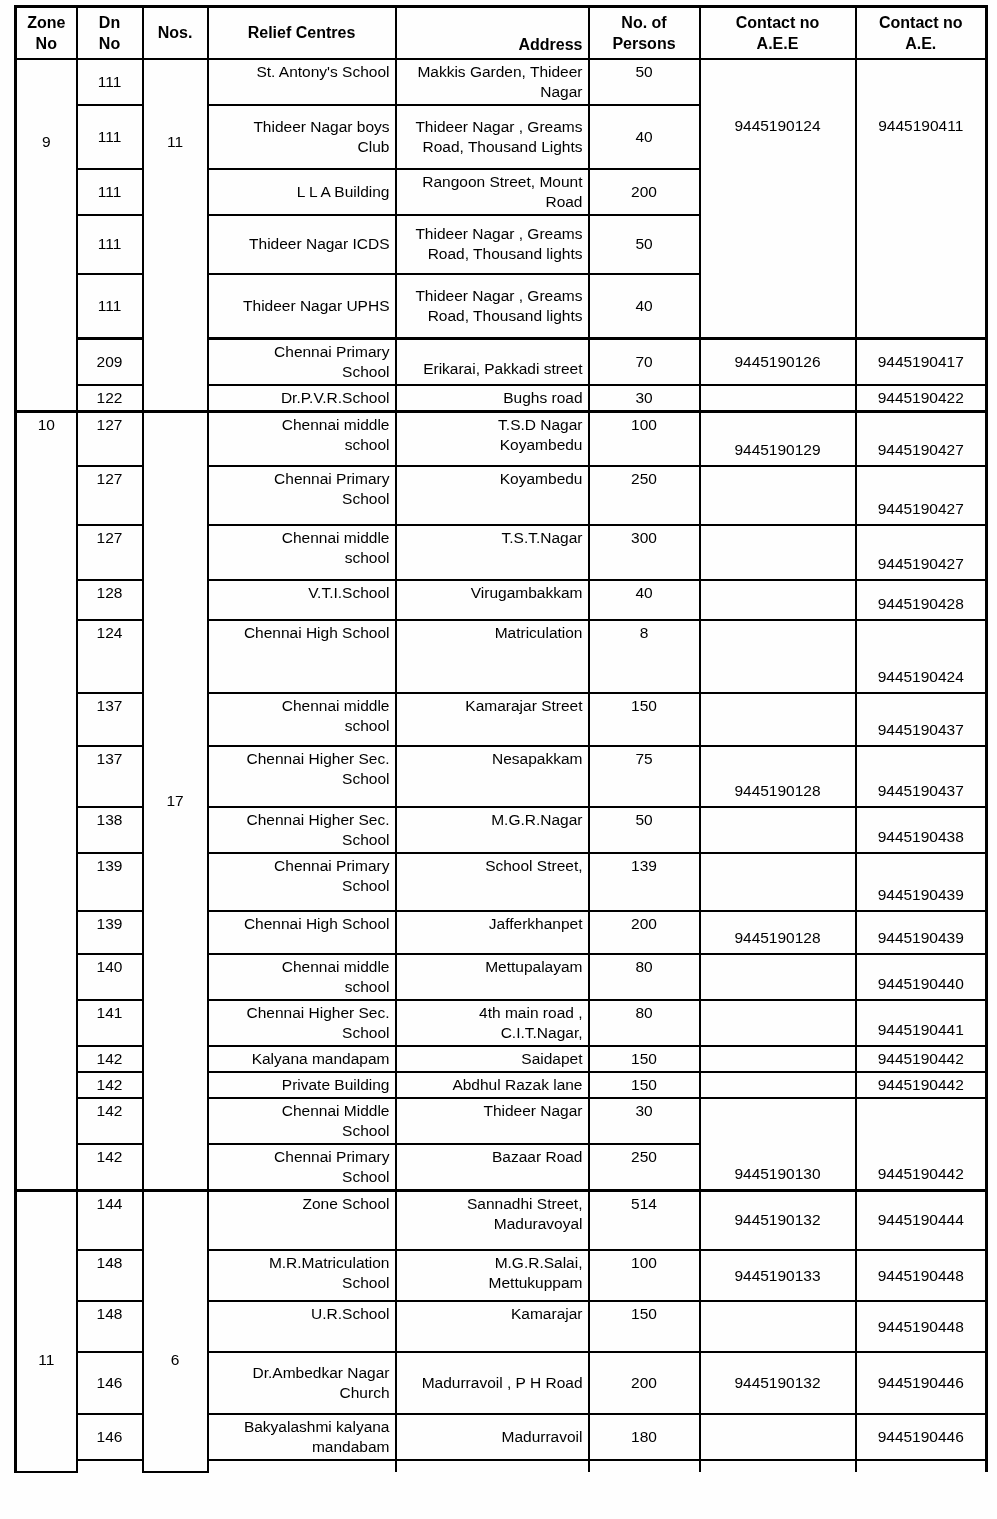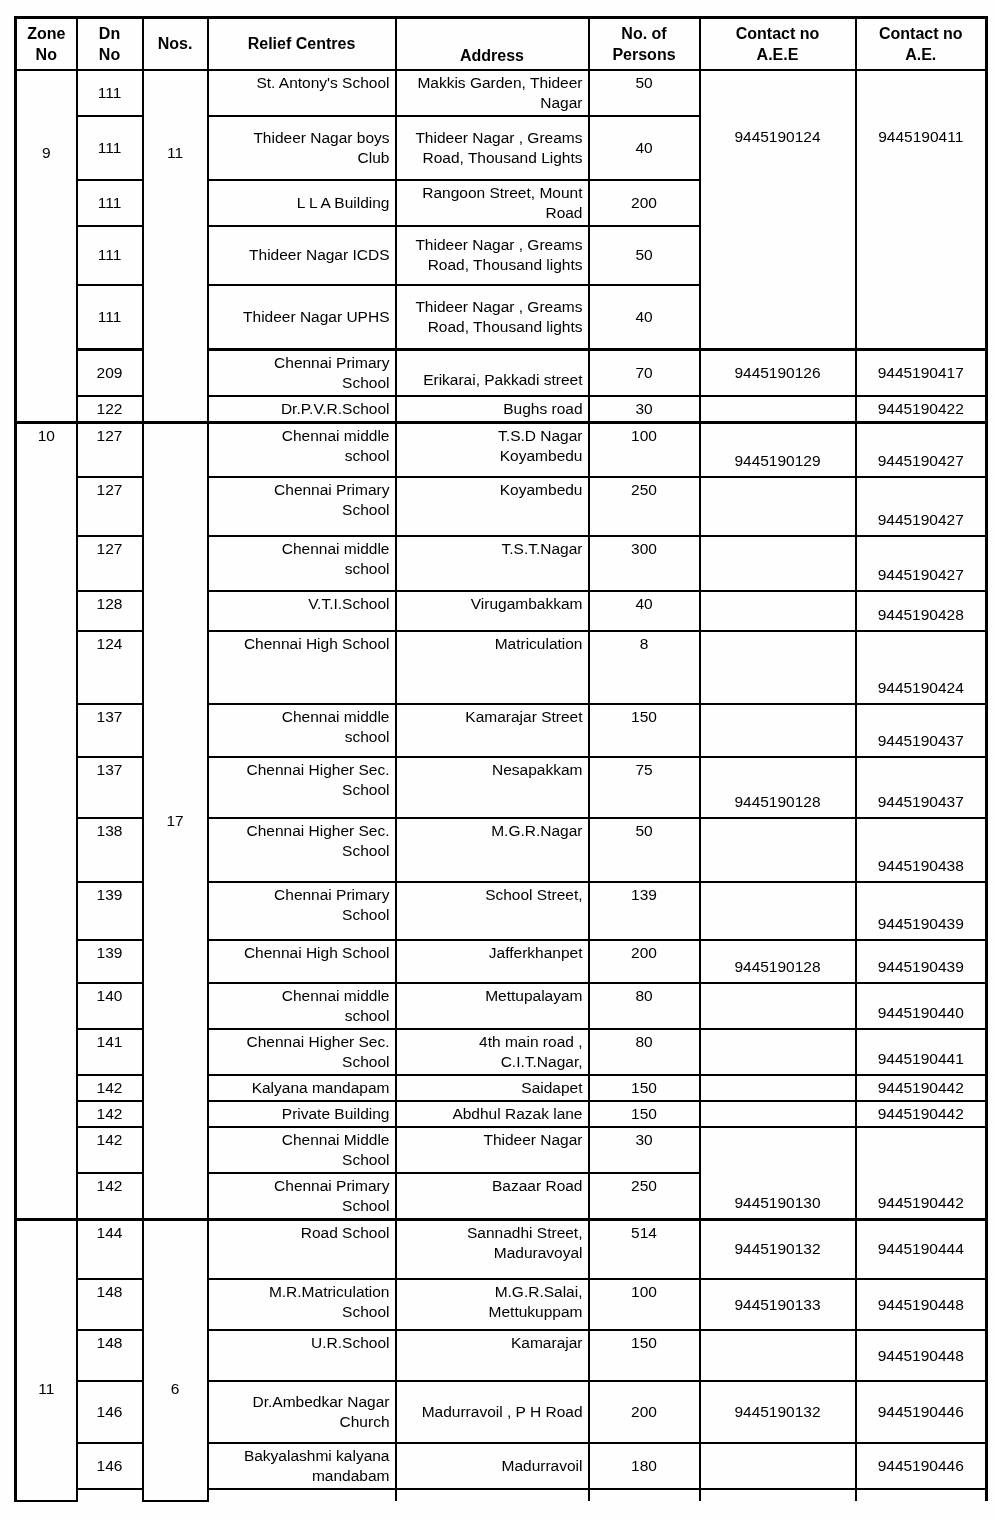--- a/index.html
+++ b/index.html
@@ -3,36 +3,36 @@
 <meta charset="utf-8">
 <style>
   html,body{margin:0;padding:0;}
   body{
     width:997px;height:1519px;overflow:hidden;background:#ffffff;
     font-family:"Liberation Sans","DejaVu Sans",sans-serif;color:#000;
   }
   .page{position:relative;width:997px;height:1519px;background:#fefefe;}
   table.relief{
     border-collapse:collapse;table-layout:fixed;
-    position:absolute;left:14px;top:16px;width:972px;
+    position:absolute;left:14px;top:5px;width:972px;
     border:3px solid #000;border-bottom:none;padding-left:33px;
   }
   th,td{
     border:2px solid #000;
     padding:2px 5px;
     font-size:15.5px;line-height:20px;
     overflow:hidden;
     vertical-align:top;text-align:left;
     word-wrap:break-word;
   }
   th{
     font-weight:bold;text-align:center;vertical-align:middle;
     white-space:pre-line;font-size:16px;line-height:21px;
   }
-  th.addr{text-align:center;vertical-align:bottom;padding-bottom:3px;}
+  th.addr{text-align:right;vertical-align:bottom;padding-bottom:3px;}
   .c{text-align:center;}
   .pre{white-space:pre-line;text-align:right;}
   .vm{vertical-align:middle;}
   .vb{vertical-align:bottom;padding-bottom:5px;}
   .tt{border-top-width:3px;}
   .z9pad{vertical-align:top;padding-top:72px;text-align:center;}
   .c9pad{vertical-align:top;padding-top:56px;text-align:center;}
   .z11pad{vertical-align:top;padding-top:158px;text-align:center;}
   tr.cut td{border-bottom:none;padding:0;}
 </style>
@@ -184,21 +184,21 @@
   </tr>
   <tr style="height:61px">
     <td class="c">137</td>
     <td class="pre">Chennai Higher Sec.
 School</td>
     <td class="pre">Nesapakkam</td>
     <td class="c">75</td>
     <td class="c vb">9445190128</td>
     <td class="c vb">9445190437</td>
   </tr>
-  <tr style="height:64px">
+  <tr style="height:46px">
     <td class="c">138</td>
     <td class="pre">Chennai Higher Sec.
 School</td>
     <td class="pre">M.G.R.Nagar</td>
     <td class="c">50</td>
     <td></td>
     <td class="c vb">9445190438</td>
   </tr>
   <tr style="height:58px">
     <td class="c">139</td>
@@ -266,21 +266,21 @@
     <td class="pre">Chennai Primary
 School</td>
     <td class="pre">Bazaar Road</td>
     <td class="c">250</td>
   </tr>
 
   <tr style="height:60px">
     <td rowspan="6" class="z11pad tt">11</td>
     <td class="c tt">144</td>
     <td rowspan="6" class="z11pad tt">6</td>
-    <td class="pre tt">Road School</td>
+    <td class="pre tt">Zone School</td>
     <td class="pre tt">Sannadhi Street,
 Maduravoyal</td>
     <td class="c tt">514</td>
     <td class="c vm tt">9445190132</td>
     <td class="c vm tt">9445190444</td>
   </tr>
   <tr style="height:51px">
     <td class="c">148</td>
     <td class="pre">M.R.Matriculation
 School</td>

